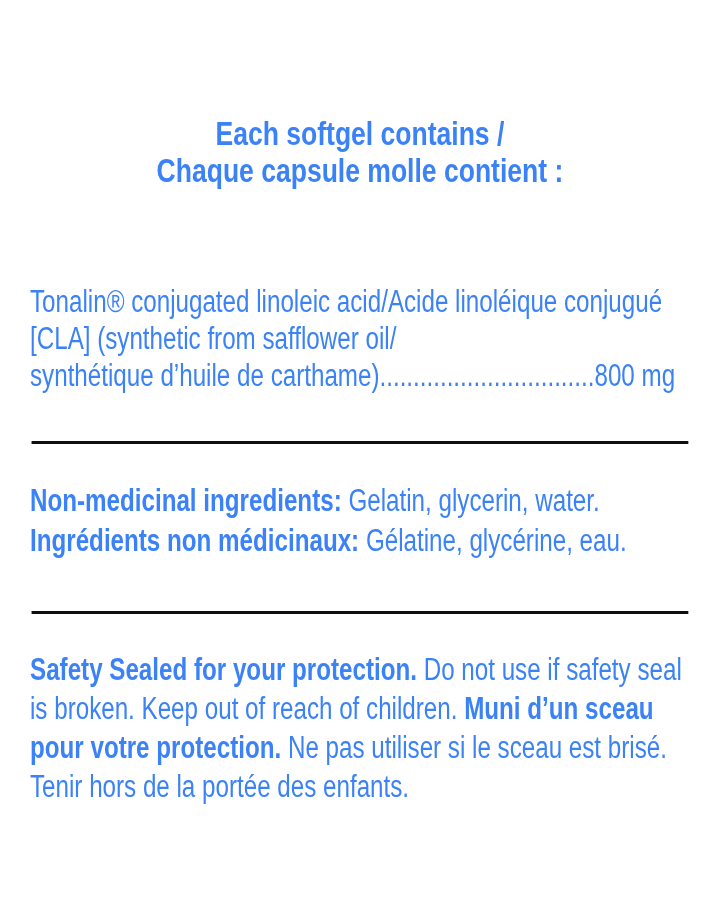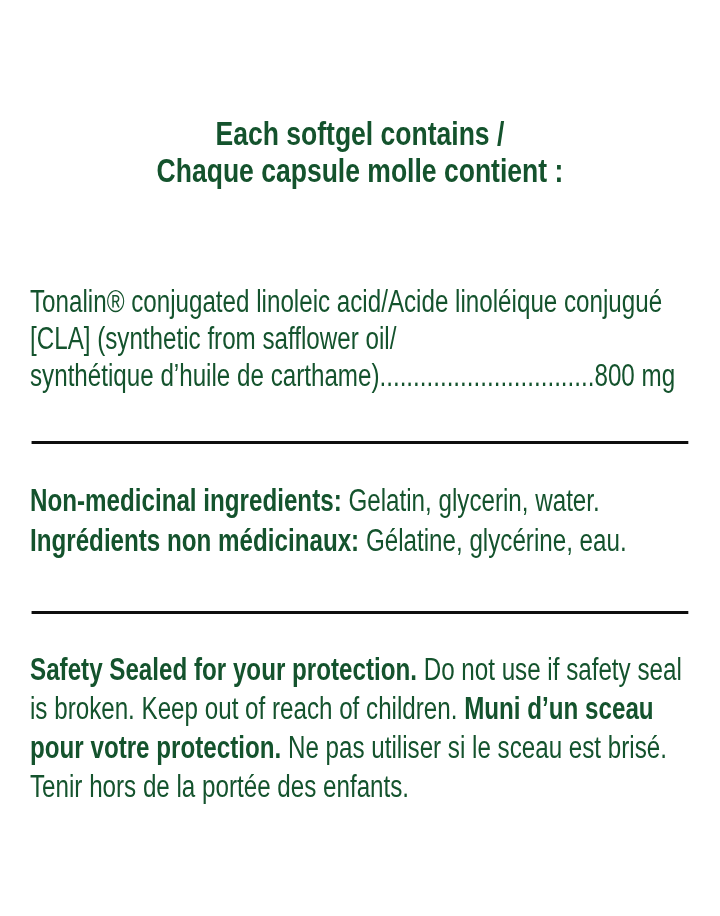--- a/index.html
+++ b/index.html
@@ -7,21 +7,21 @@
     padding: 0;
     background: #ffffff;
   }
   .page {
     position: relative;
     width: 720px;
     height: 916px;
     background: #ffffff;
     overflow: hidden;
     font-family: "Liberation Sans", sans-serif;
-    color: #14532d;
+    color: #3b82f6;
   }
   
   .content {
     position: absolute;
     left: 30px;
     top: 0;
     width: 846px;
     height: 916px;
     transform: scaleX(0.78);
     transform-origin: 0 0;

